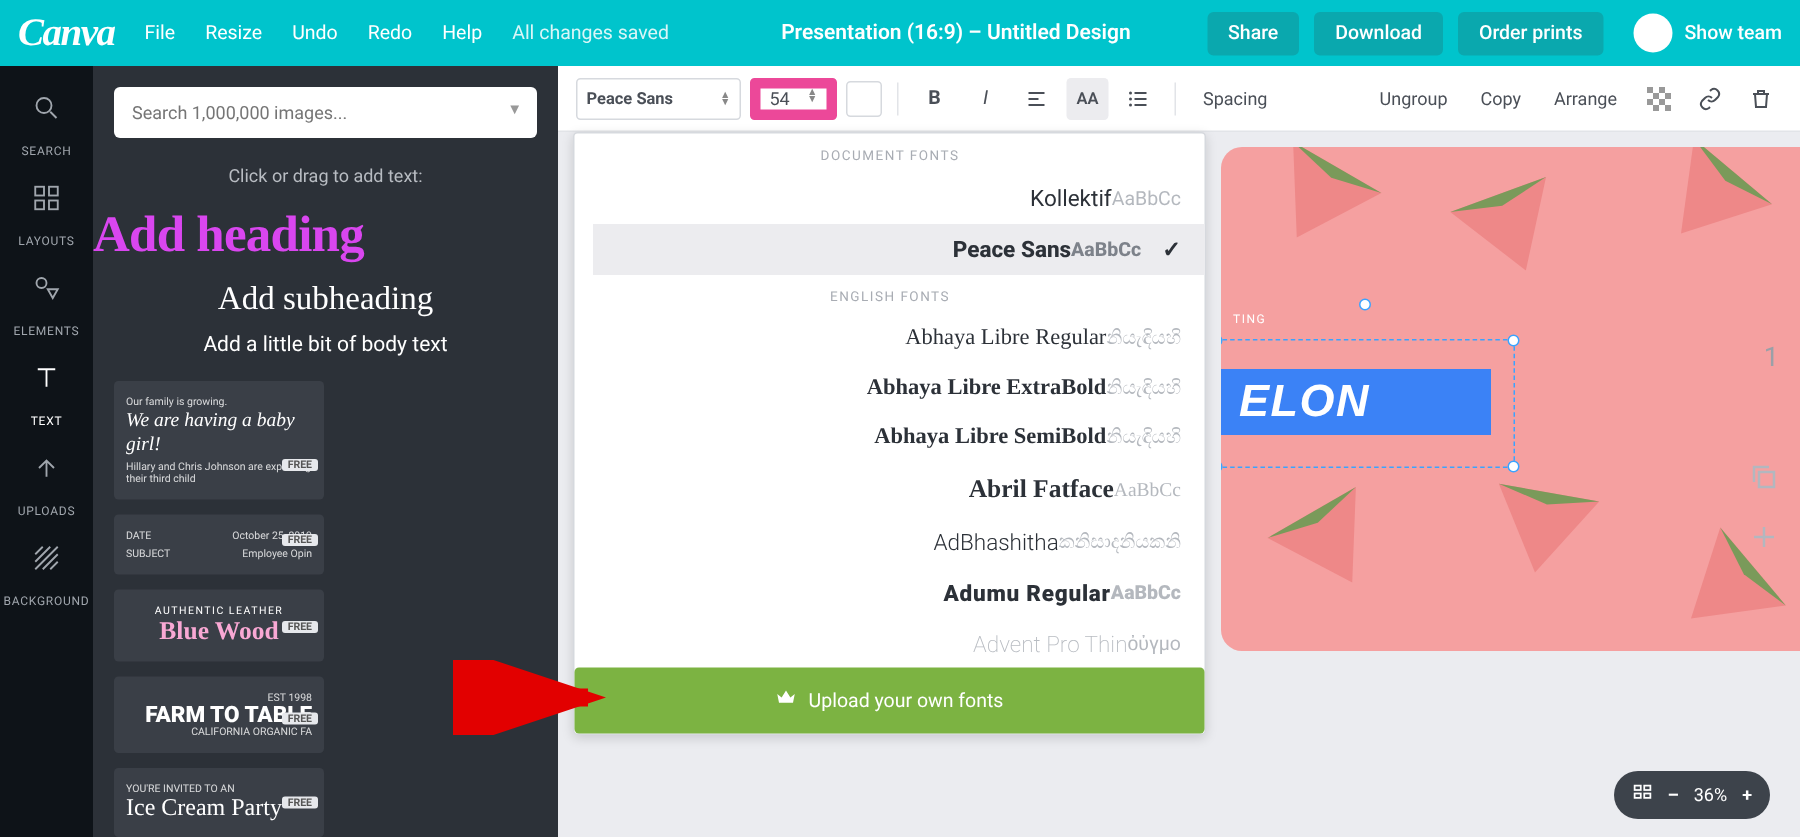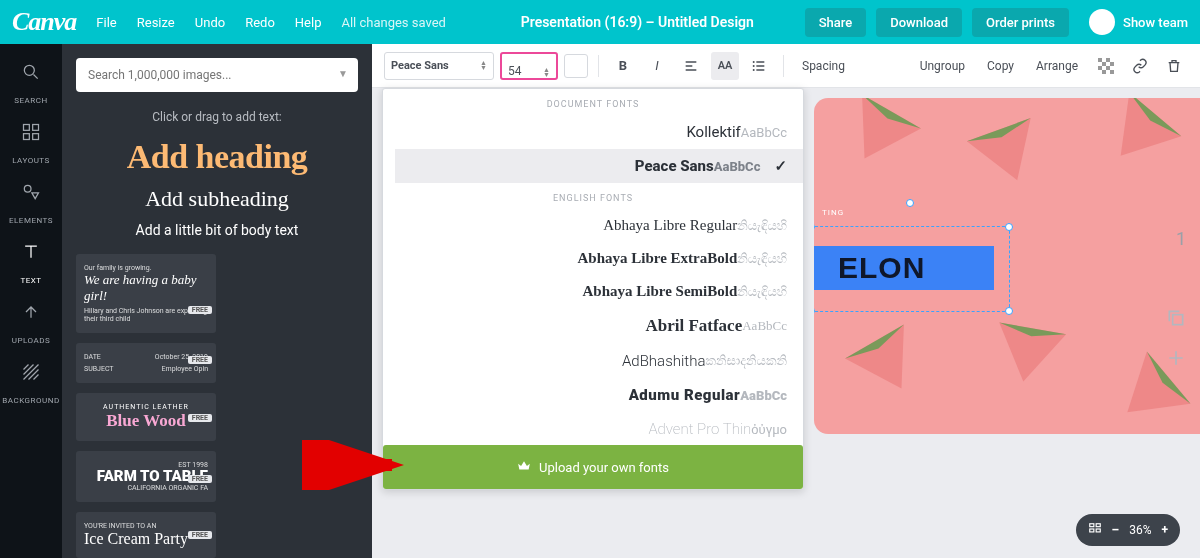--- a/index.html
+++ b/index.html
@@ -24,38 +24,38 @@
 .rail-icon { width:22px; height:22px; display:flex; align-items:center; justify-content:center;}
 .rail-icon svg { width:20px; height:20px; stroke:currentColor; fill:none; stroke-width:1.5;}
 
 
 .sidepanel { position:absolute; top:44px; left:62px; width:310px; height:514px; background:#2c3138; color:#d0d3d8; overflow:hidden;}
 .search-wrap { padding:14px; }
 .search { width:100%; height:34px; background:#fff; border:none; border-radius:4px; padding:0 30px 0 12px; font-size:12px; color:#8a8f96;}
 .search-wrap { position:relative;}
 .search-caret { position:absolute; right:24px; top:24px; color:#999; font-size:10px;}
 .hint { text-align:center; font-size:12px; color:#b8bcc2; margin:4px 0 14px;}
-.heading-big { font-family:Georgia,'Times New Roman',serif; font-weight:900; color:#fdba74; font-size:34px; text-align:center; letter-spacing:-.5px; cursor:pointer;}
+.heading-big { font-family:Georgia,'Times New Roman',serif; font-weight:900; color:#d946ef; font-size:34px; text-align:left; letter-spacing:-.5px; cursor:pointer;}
 .subheading { font-family:Georgia,serif; color:#fff; font-size:22px; text-align:center; margin-top:10px; cursor:pointer;}
 .bodytext { color:#fff; font-size:14px; text-align:center; margin-top:10px; cursor:pointer;}
 .templates { display:flex; gap:10px; padding:16px 14px; flex-wrap:wrap;}
 .tpl { background:#3a3f47; width:140px; padding:10px 8px; border-radius:3px; color:#fff; font-size:9px; position:relative;}
 .tpl .tiny { font-size:7px; opacity:.8;}
 .tpl .big1 { font-family:Georgia,serif; font-style:italic; font-size:13px; line-height:1.2;}
 .free-badge { position:absolute; bottom:19px; right:4px; background:#e6e8ec; color:#555; font-size:7px; padding:0 4px; border-radius:2px; font-weight:700;}
 .farm .farm-t { font-weight:900; font-size:15px; text-align:right; line-height:1;}
 .leather .lt { text-align:center; font-size:7px; letter-spacing:1px;}
 .leather .bw { font-family:Georgia,serif; font-weight:900; font-size:17px; text-align:center; color:#f9a8d4;}
 .ice .it { font-family:'Brush Script MT',cursive; font-size:16px; color:#fff;}
 
 
 .toolbar { position:absolute; top:44px; left:372px; right:0; height:44px; background:#fff; border-bottom:1px solid #e2e4e8; display:flex; align-items:center; padding:0 12px; gap:6px; font-size:13px; color:#4a4f57;}
 .font-sel { width:110px; height:28px; border:1px solid #d6d9de; border-radius:3px; display:flex; align-items:center; justify-content:space-between; padding:0 6px; font-weight:700; font-size:11px; cursor:pointer;}
 .caret-ud { display:flex; flex-direction:column; line-height:5px; font-size:7px; color:#888;}
-.size-sel { width:58px; height:28px; border:2px solid #ec4899; border-radius:3px; display:flex; align-items:flex-end; justify-content:space-between; padding:0 6px; font-size:12px; cursor:pointer;}
+.size-sel { width:58px; height:28px; border:7px solid #ec4899; border-radius:3px; display:flex; align-items:flex-start; justify-content:space-between; padding:0 6px; font-size:12px; cursor:pointer;}
 .color-sq { width:24px; height:24px; border:1px solid #d6d9de; border-radius:3px; background:#fff; cursor:pointer;}
 .tb-icon { width:28px; height:28px; display:flex; align-items:center; justify-content:center; cursor:pointer; border-radius:3px; color:#4a4f57;}
 .tb-icon.active { background:#ececef; }
 .tb-sep { width:1px; height:22px; background:#e2e4e8; margin:0 4px;}
 .tb-txt { padding:0 8px; cursor:pointer; font-size:12px;}
 .tb-right { margin-left:auto; display:flex; align-items:center; gap:6px;}
 .trash svg,.link-i svg,.grid-i svg { width:16px;height:16px; }
 
 
 .font-dd { position:absolute; top:88px; left:382px; width:422px; background:#fff; border:1px solid #d6d9de; border-radius:3px; box-shadow:0 2px 8px rgba(0,0,0,.15); z-index:10;}
@@ -79,21 +79,21 @@
 .canvas-wrap { position:absolute; top:88px; left:804px; right:0; bottom:42px; overflow:hidden; background:#ebecf0;}
 .slide { position:absolute; top:10px; left:0; width:427px; height:336px; background:#f5a0a0; border-radius:14px; overflow:hidden;margin-left:10px;}
 
 .wedge { position:absolute; width:0; height:0; border-left:34px solid transparent; border-right:34px solid transparent; border-top:54px solid #e88;}
 .wedge::after{content:'';position:absolute;top:-54px;left:-34px;width:0;height:0;border-left:34px solid transparent;border-right:34px solid transparent;border-top:8px solid #7a9a5a;}
 .sel-box { position:absolute; top:128px; left:-4px; width:200px; height:86px; border:1px dashed #3aa3ff;}
 .sel-box .handle { position:absolute; width:8px; height:8px; border:1px solid #3aa3ff; background:#fff; border-radius:50%;}
 .h1{top:-4px;left:-4px}.h2{top:-4px;right:-4px}.h3{bottom:-4px;left:-4px}.h4{bottom:-4px;right:-4px}
 .rot{position:absolute;top:-28px;left:50%;margin-left:-4px;width:8px;height:8px;border:1px solid #3aa3ff;background:#fff;border-radius:50%}
 .tiny-label{position:absolute;top:110px;left:8px;font-size:8px;letter-spacing:1px;color:#fff;}
-.elon-box { position:absolute; top:148px; left:0; width:180px; height:44px; background:#3b82f6; color:#0f172a; font-weight:900; font-size:30px; letter-spacing:1px; display:flex; align-items:center; padding-left:24px; font-family:Arial,sans-serif;}
+.elon-box { position:absolute; top:148px; left:0; width:180px; height:44px; background:#3b82f6; color:#ffffff; font-weight:900; font-size:30px; letter-spacing:1px; display:flex; align-items:center; padding-left:12px; font-family:Arial,sans-serif;font-style:italic;}
 .pg-num { position:absolute; top:140px; right:14px; color:#9aa0a8; font-size:18px;}
 .side-tools { position:absolute; top:220px; right:14px; display:flex; flex-direction:column; gap:20px; color:#b2b7bf;}
 .side-tools div{width:20px;height:20px;cursor:pointer;}
 
 
 .zoom { position:absolute; bottom:12px; right:20px; background:#3d434b; color:#fff; border-radius:18px; height:32px; display:flex; align-items:center; gap:10px; padding:0 12px; font-size:12px;}
 .zoom .zicon{cursor:pointer;font-weight:700;}
 
 </style>
 </head>

